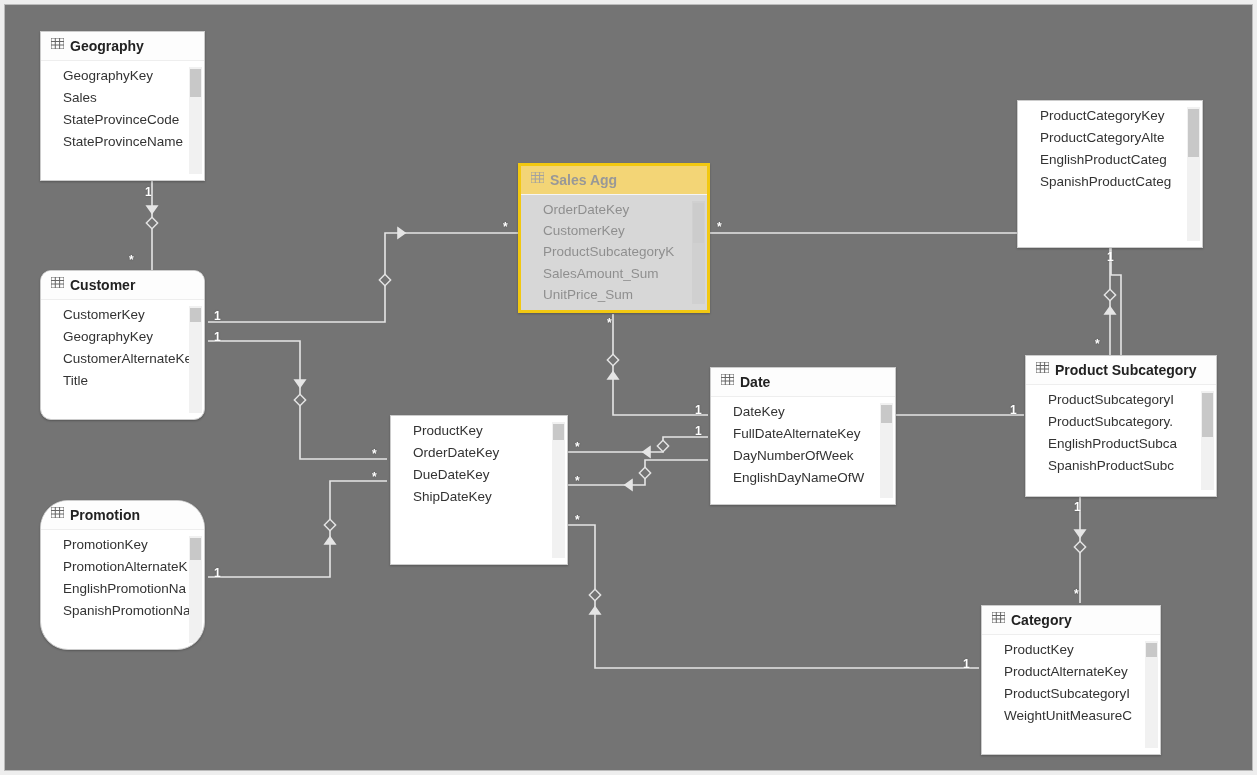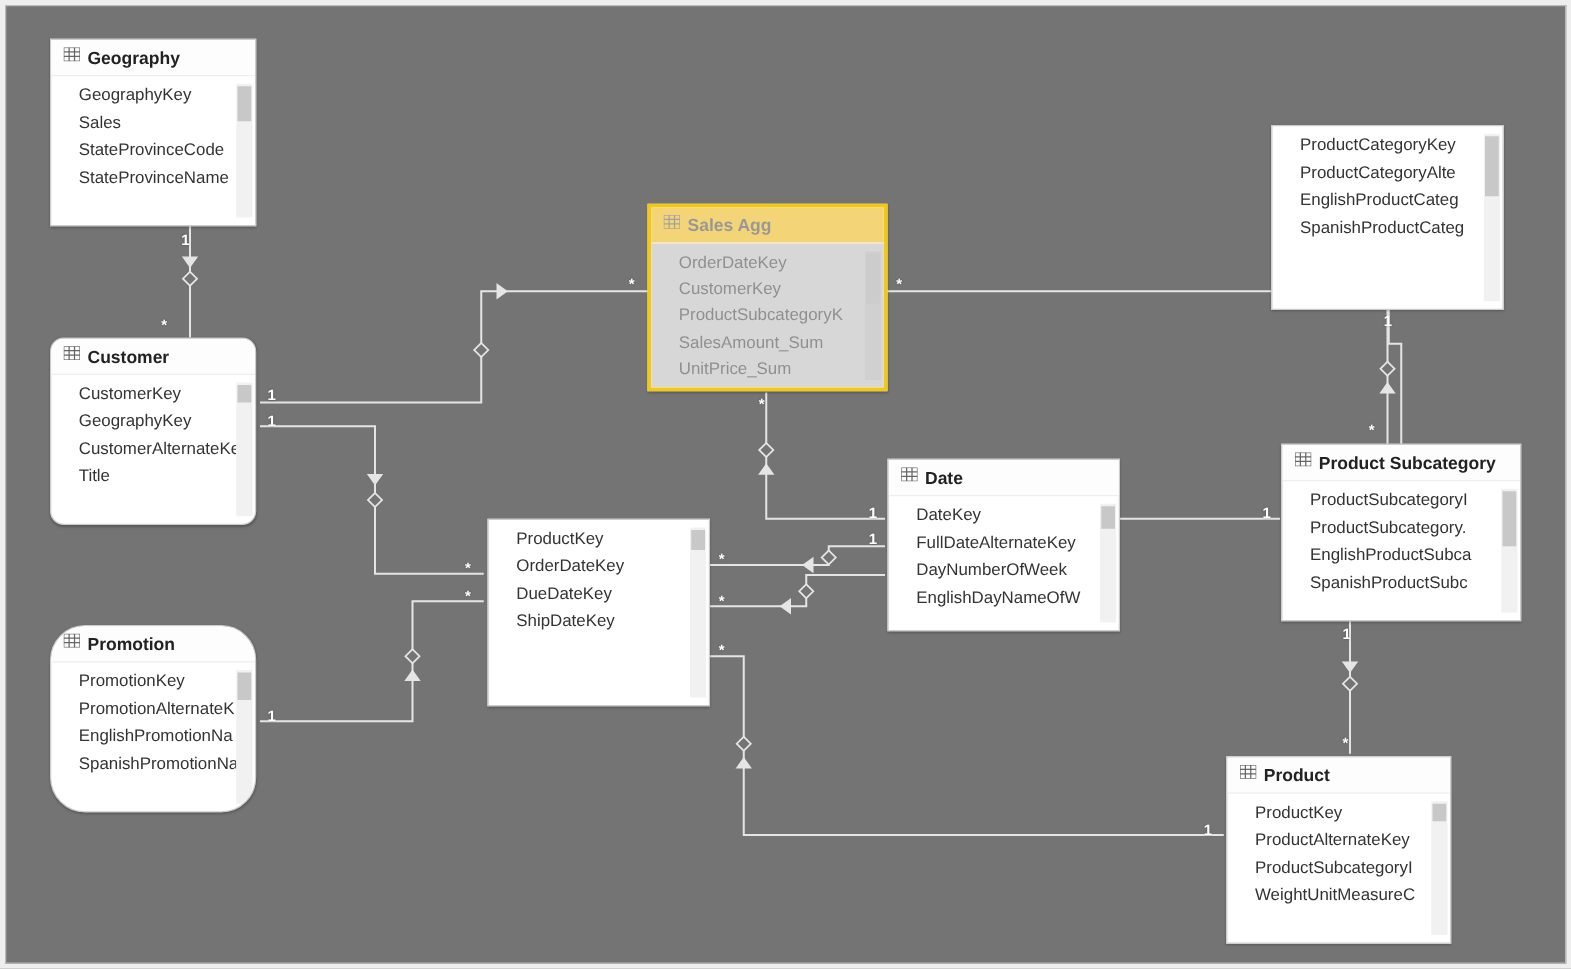--- a/index.html
+++ b/index.html
@@ -407,21 +407,21 @@
     <div class="table-header">
       <span class="table-icon">
         <svg viewBox="0 0 13 11">
             <rect x="0" y="0" width="13" height="11" fill="none" stroke="#666" stroke-width="1"></rect>
             <line x1="0" y1="3.5" x2="13" y2="3.5" stroke="#666"></line>
             <line x1="0" y1="7" x2="13" y2="7" stroke="#666"></line>
             <line x1="4.3" y1="0" x2="4.3" y2="11" stroke="#666"></line>
             <line x1="8.6" y1="0" x2="8.6" y2="11" stroke="#666"></line>
           </svg>
       </span>
-      <span>Product</span>
+      <span>Category</span>
     </div>
     <div class="table-body">
       <div class="fields">
         <div class="field-row">ProductKey</div>
         <div class="field-row">ProductAlternateKey</div>
         <div class="field-row">ProductSubcategoryI</div>
         <div class="field-row">WeightUnitMeasureC</div>
       </div>
       <div class="track">
           <div class="thumb" style="top:2px; height:14px;"></div>

